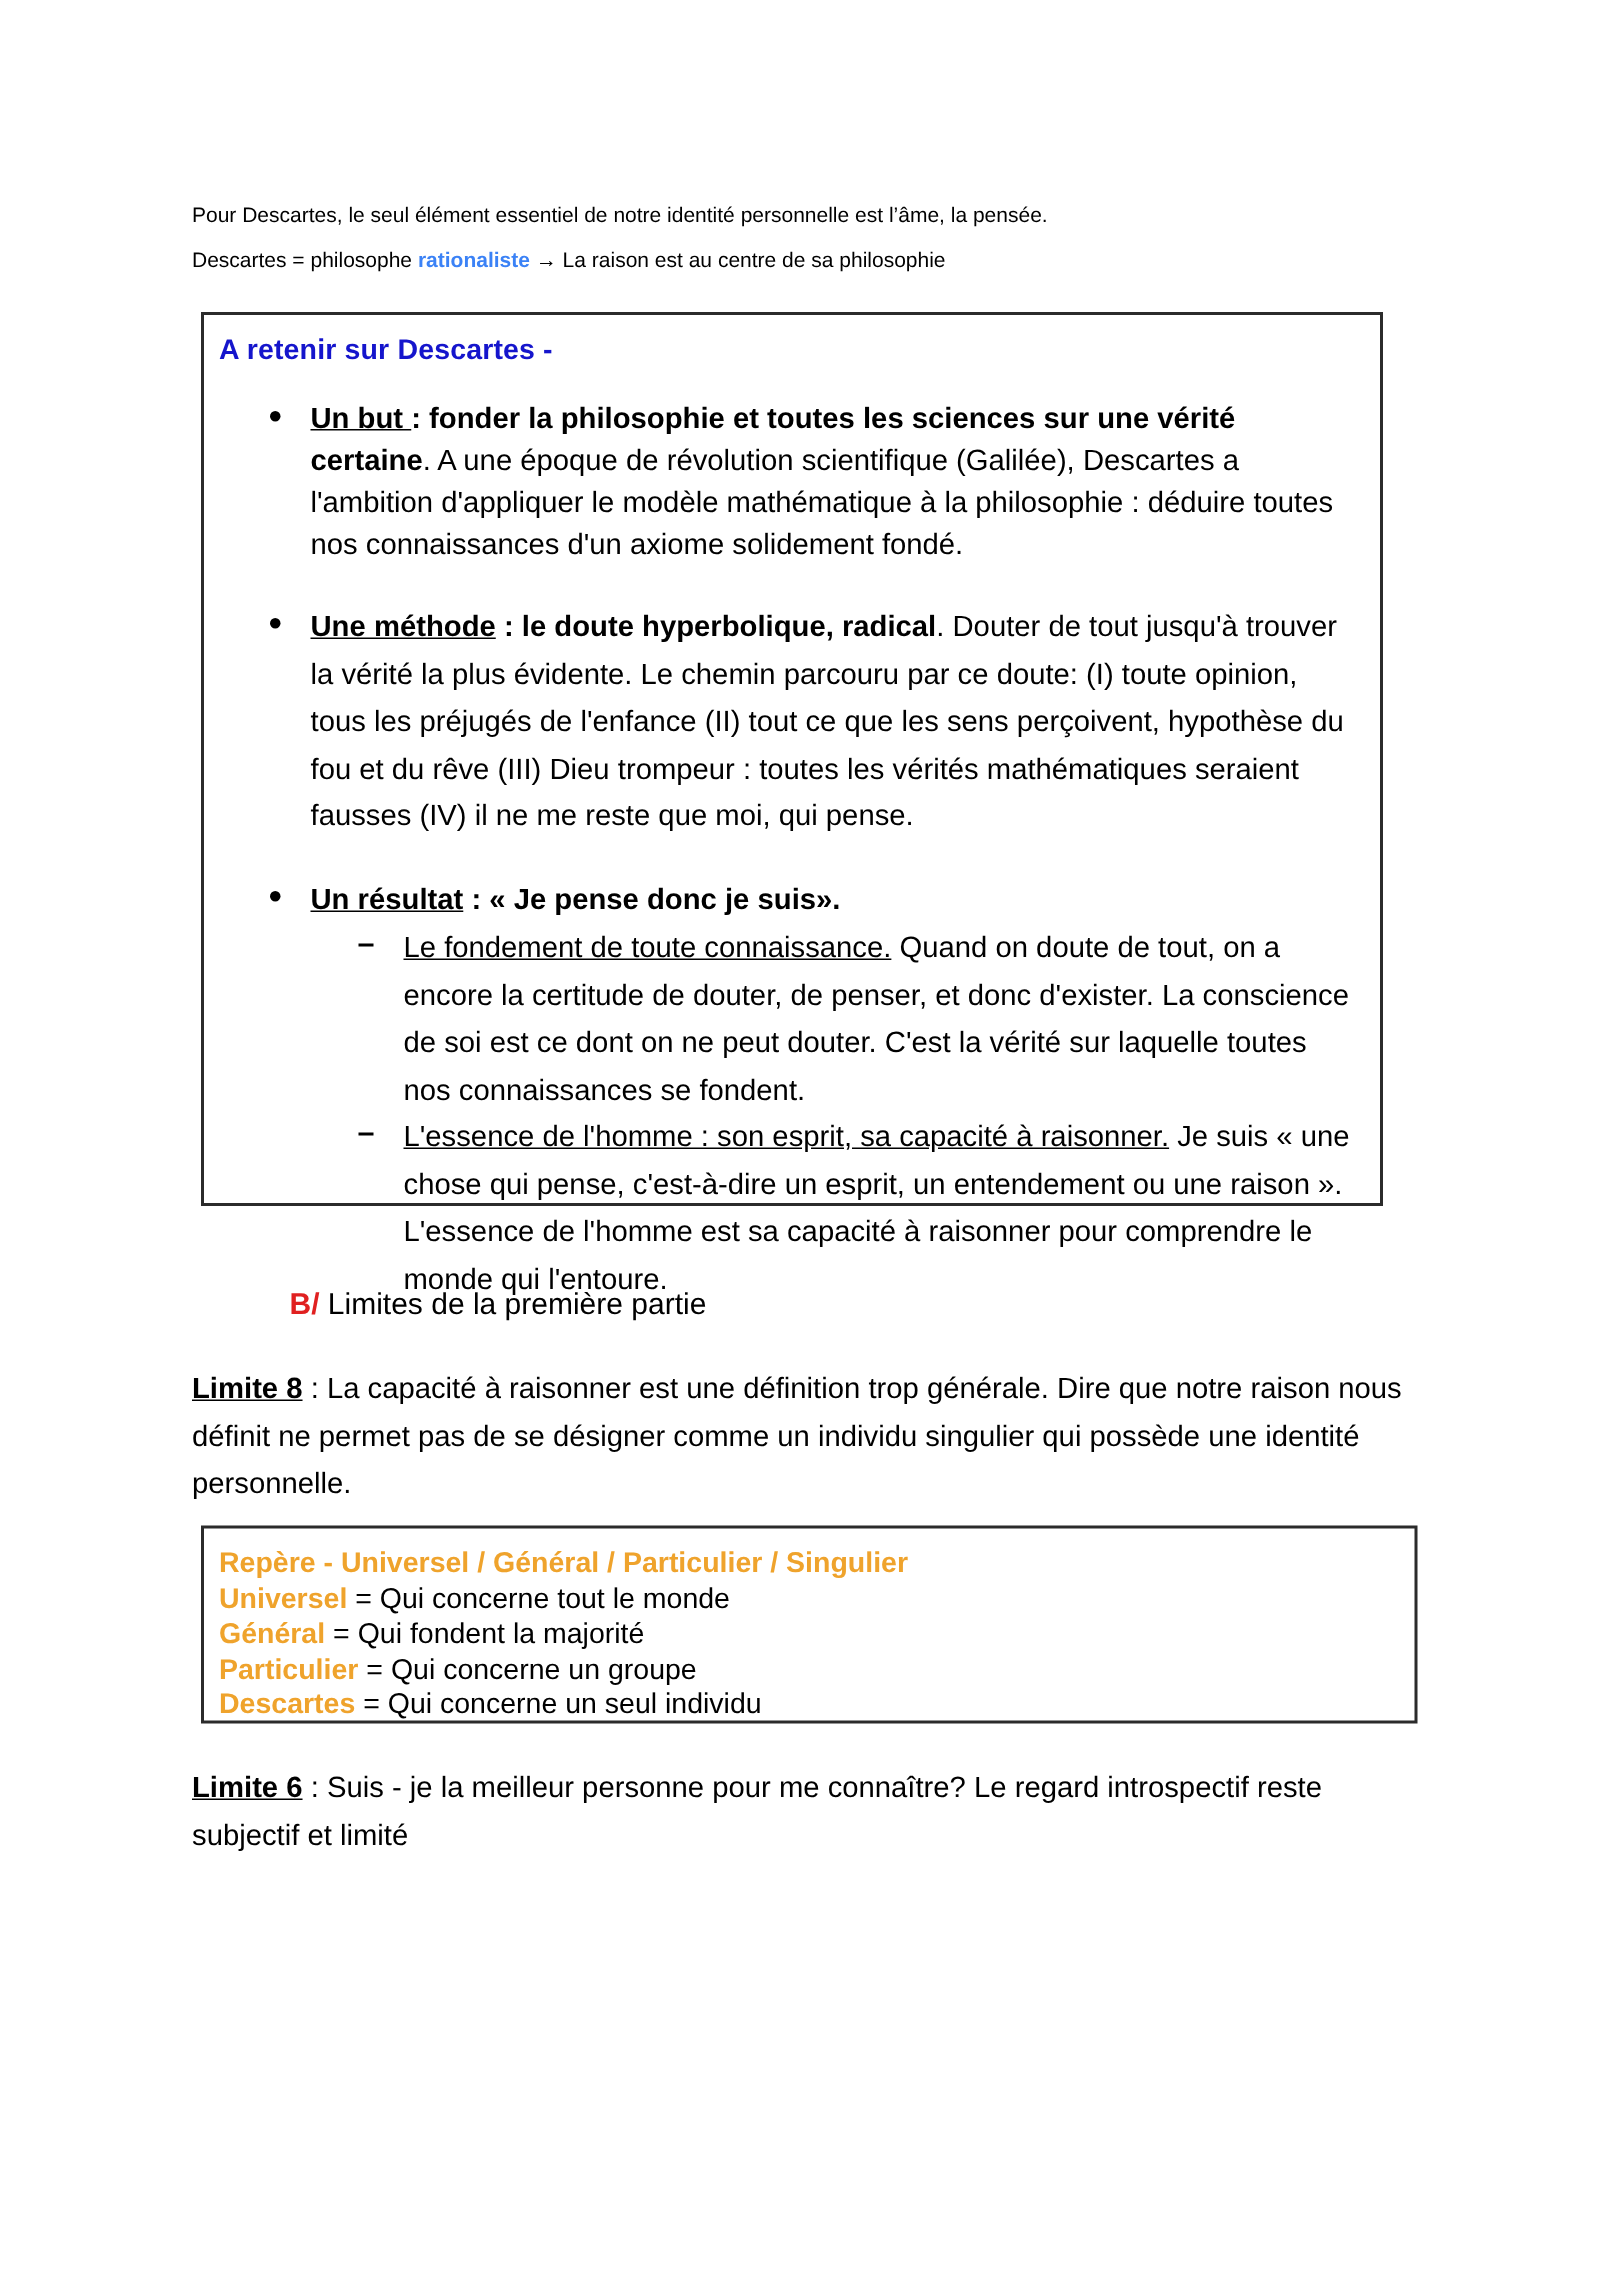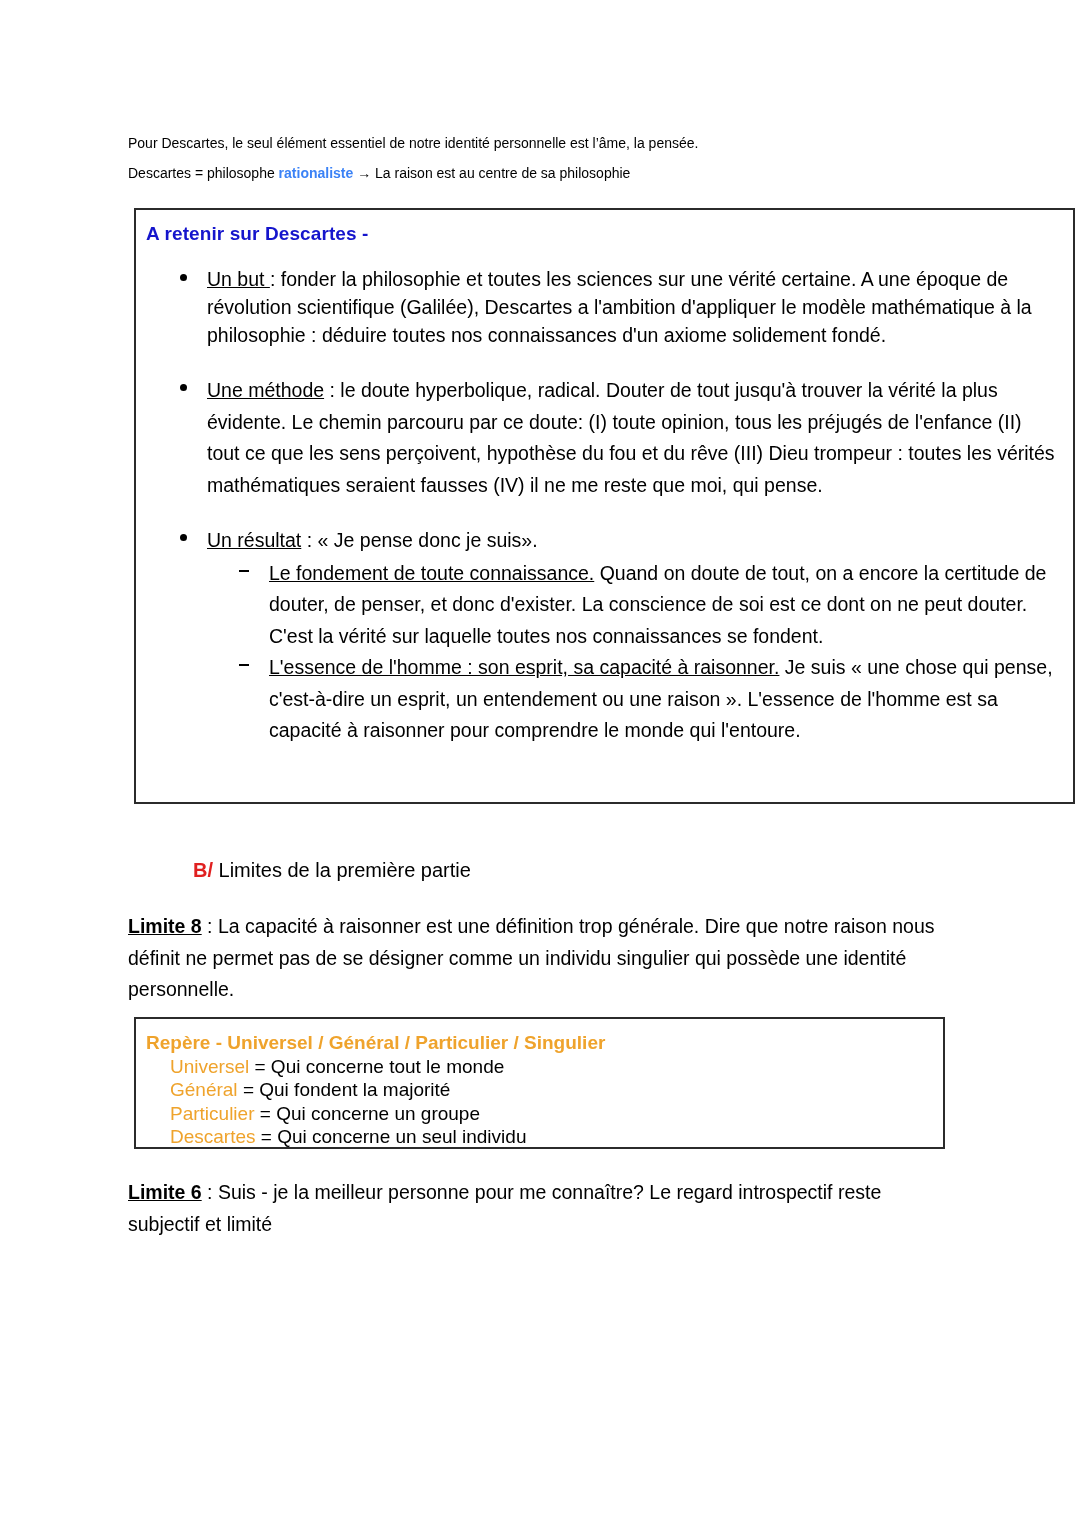--- a/index.html
+++ b/index.html
@@ -37,21 +37,21 @@
   
   .box {
     position: absolute;
     border: 2px solid #2b2b2b;
     background: #ffffff;
     box-sizing: border-box;
   }
   #descartes-box {
     left: 134px;
     top: 208px;
-    width: 941px;
+    width: 788px;
     height: 596px;
   }
   #repere-box {
     left: 134px;
     top: 1017px;
     width: 811px;
     height: 132px;
   }
 
   .box-title {
@@ -85,21 +85,21 @@
     background: #000;
     border-radius: 50%;
   }
   .bullet-text {
     font-size: 19.5px;
     line-height: 28px;
   }
   .bullet-text.loose {
     line-height: 31.5px;
   }
-  .bullet-text b { font-weight: normal; }
+  .bullet-text b { font-weight: bold; }
   .u { text-decoration: underline; }
 
   .subitems {
     margin-top: 1px;
   }
   .sub-item {
     position: relative;
     padding-left: 62px;
     padding-right: 16px;
   }
@@ -143,21 +143,21 @@
 
   
   .repere-lines {
     position: absolute;
     left: 10px;
     top: 12px;
     right: 8px;
     font-size: 19px;
     line-height: 23.5px;
   }
-  .orange { color: #EFA32C; font-weight: normal; margin-left: 24px; }
+  .orange { color: #EFA32C; font-weight: bold; }
   .repere-head { font-weight: bold; color: #EFA32C; }
 </style>
 </head>
 <body>
 
 <div class="page">
 
   <div class="intro">
     <span>Pour Descartes, le seul élément essentiel de notre identité personnelle est l’âme, la pensée.</span><br>
     <span>Descartes = philosophe </span><span class="red">rationaliste</span><span> → La raison est au centre de sa philosophie</span>

